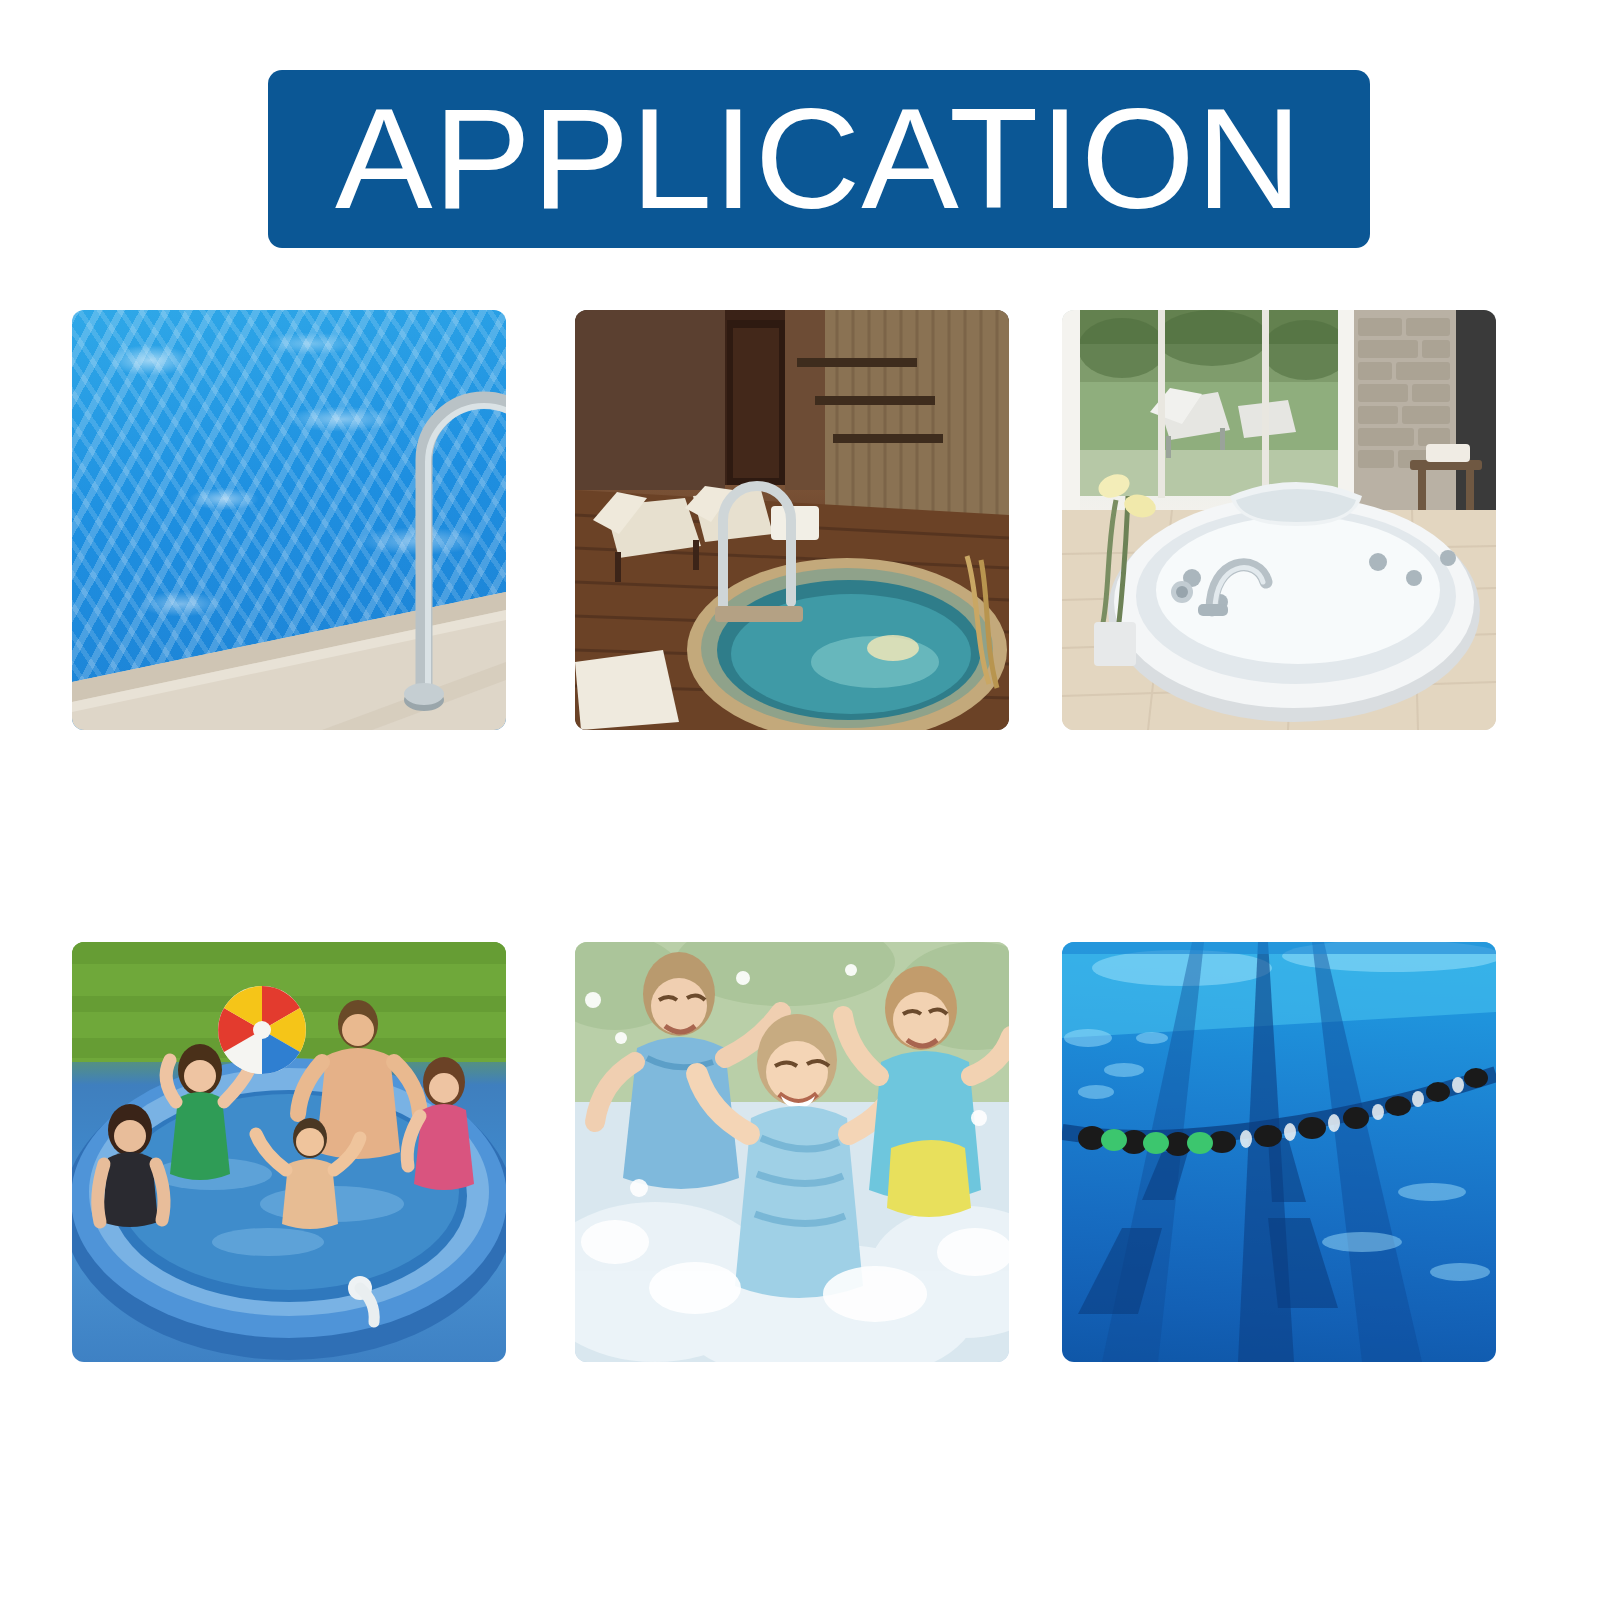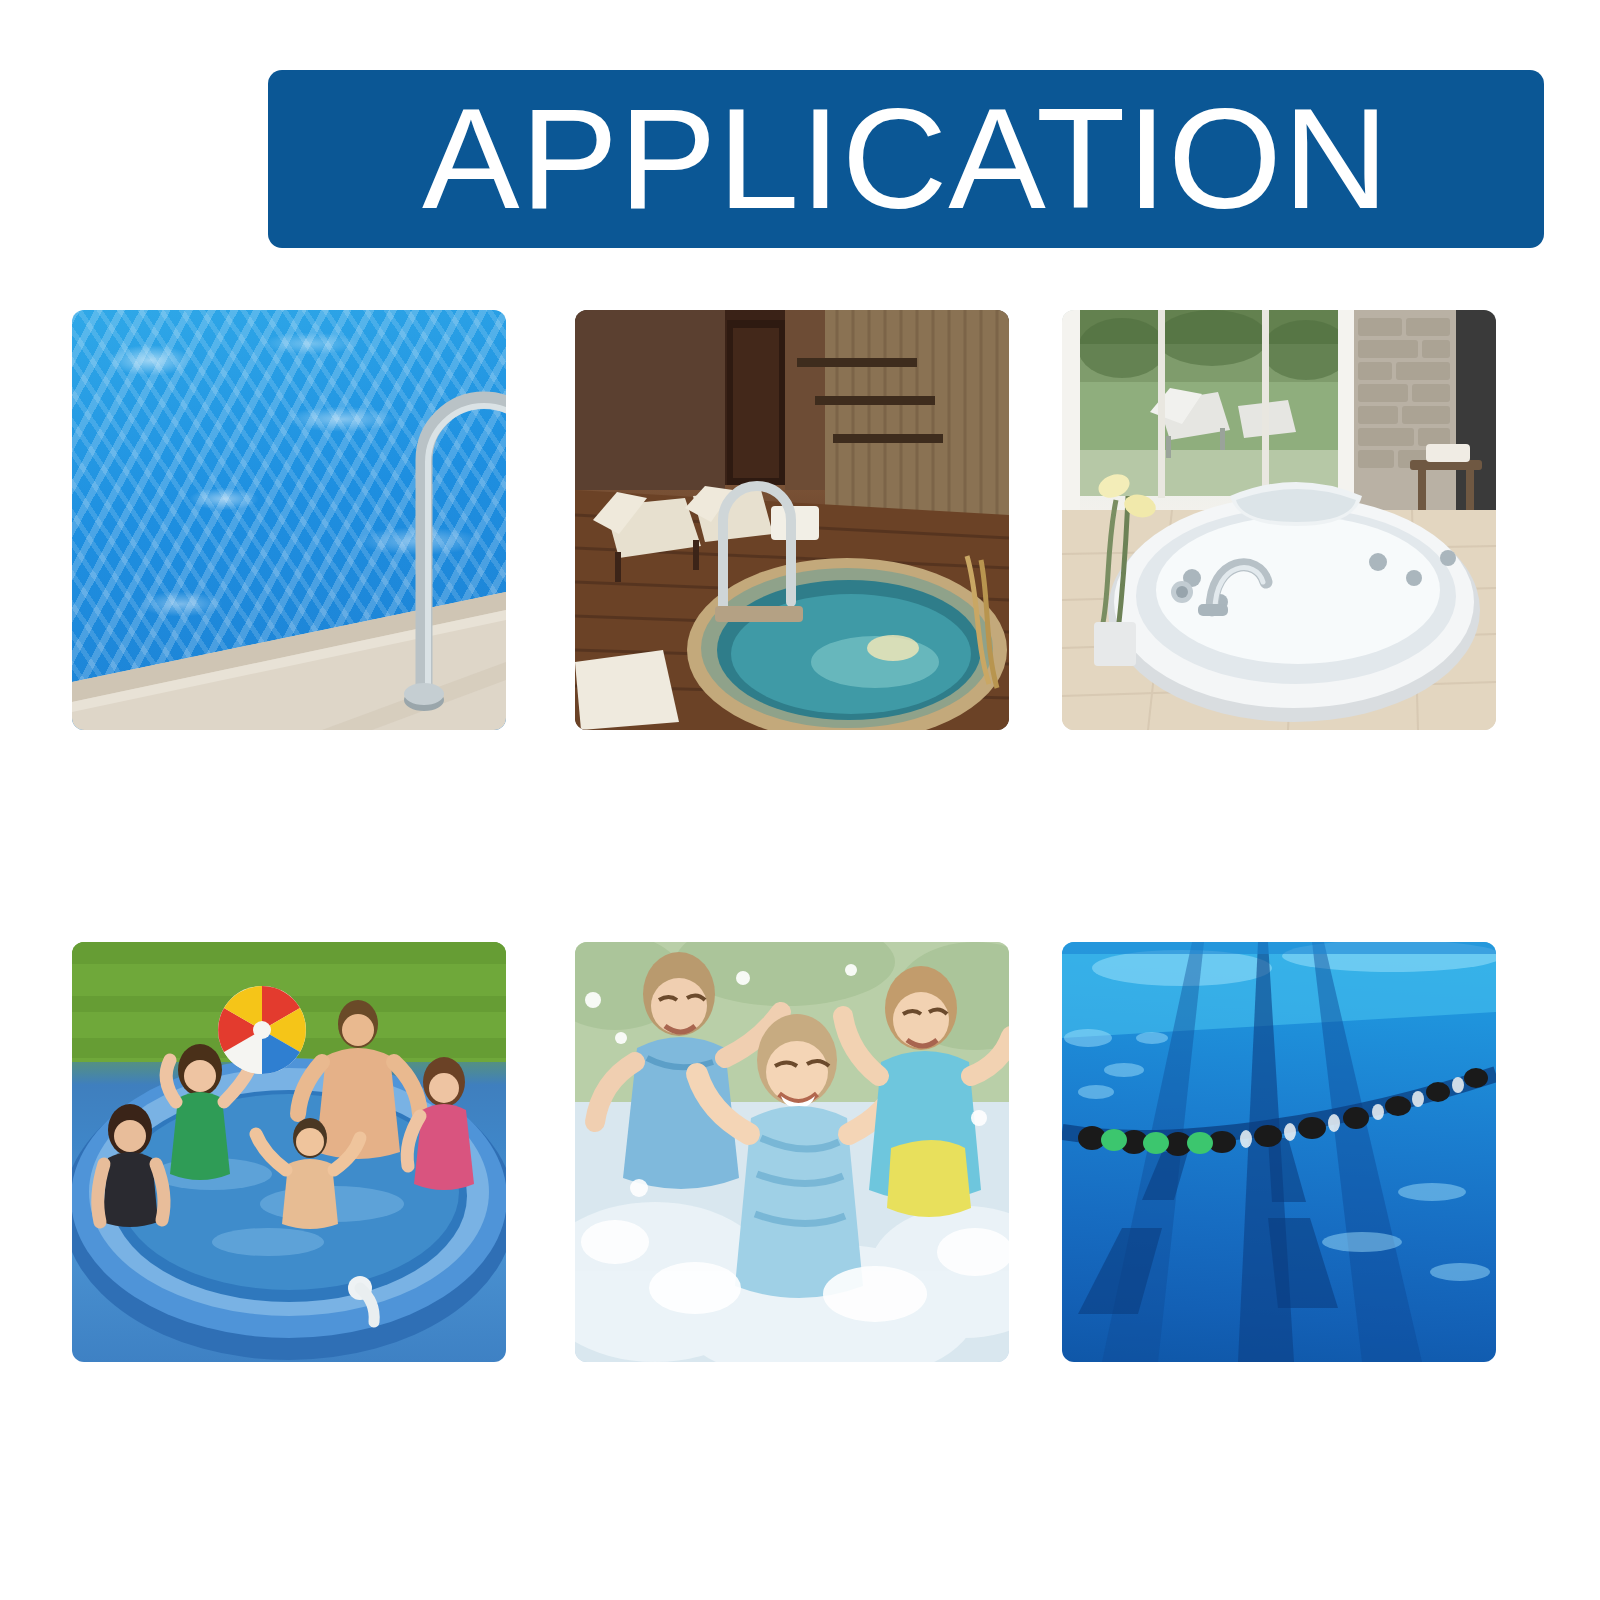--- a/index.html
+++ b/index.html
@@ -13,21 +13,21 @@
     font-family: "Liberation Sans", sans-serif;
     overflow: hidden;
     position: relative;
   }
 
   
   #title-banner {
     position: absolute;
     left: 268px;
     top: 70px;
-    width: 1276px;
+    width: 1102px;
     height: 178px;
     background: #0b5795;
     border-radius: 14px;
     display: flex;
     align-items: center;
     justify-content: center;
     box-sizing: border-box;
   }
   #title-text {
     color: #ffffff;

